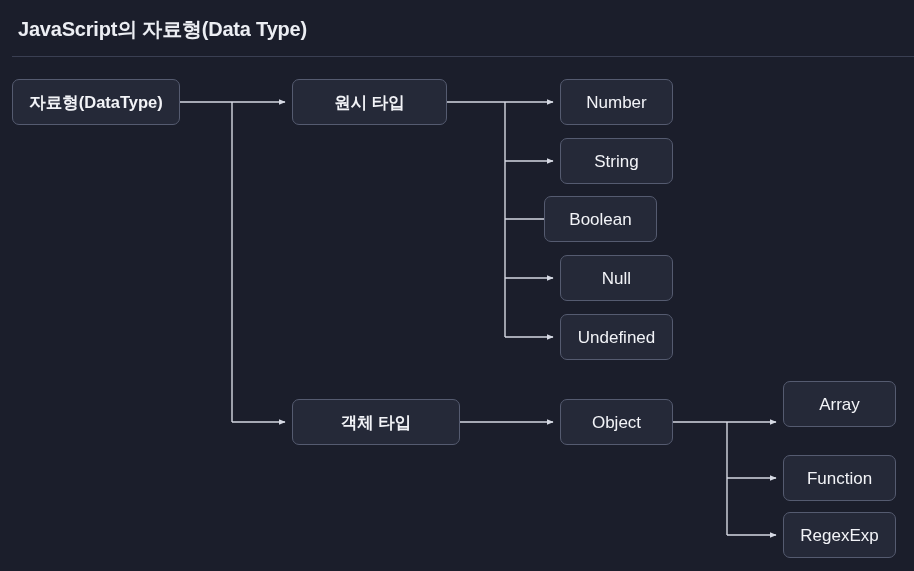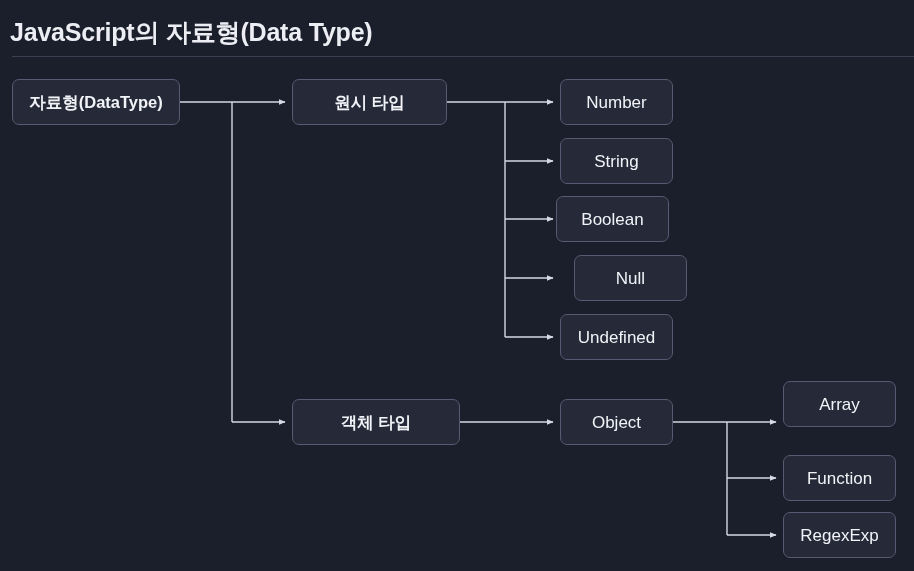--- a/index.html
+++ b/index.html
@@ -6,22 +6,22 @@
   html, body {
     width:914px; height:571px;
     background:#1b1e2b;
     font-family:"Liberation Sans", sans-serif;
     overflow:hidden;
   }
   #app { position:relative; width:914px; height:571px; background:#1b1e2b; }
 
   
   #page-title {
-    position:absolute; left:10px; top:16px;
-    font-size:25px; font-weight:700; letter-spacing:-0.2px;
+    position:absolute; left:18px; top:16px;
+    font-size:20px; font-weight:700; letter-spacing:-0.2px;
     color:#eceef3; white-space:nowrap;
   }
   #header-divider {
     position:absolute; left:12px; top:56px; width:902px; height:1px;
     background:#3a3f52;
   }
 
   
   #diagram { position:absolute; left:0; top:57px; width:914px; height:514px;text-align:right; }
 
@@ -86,22 +86,22 @@
         <path d="M727,478 L776,478" marker-end="url(#arrow)"></path>
       </g>
     </svg>
 
     <div class="node kr" style="left:12px;  top:22px;  width:168px; height:46px;">자료형(DataType)</div>
 
     <div class="node kr" style="left:292px; top:22px;  width:155px; height:46px;">원시 타입</div>
 
     <div class="node" style="left:560px; top:22px;  width:113px; height:46px;">Number</div>
     <div class="node" style="left:560px; top:81px;  width:113px; height:46px;">String</div>
-    <div class="node" style="left:556px; top:139px; width:113px; height:46px;">Boolean</div>
-    <div class="node" style="left:574px; top:198px; width:113px; height:46px;">Null</div>
+    <div class="node" style="left:544px; top:139px; width:113px; height:46px;">Boolean</div>
+    <div class="node" style="left:560px; top:198px; width:113px; height:46px;">Null</div>
     <div class="node" style="left:560px; top:257px; width:113px; height:46px;">Undefined</div>
 
     <div class="node kr" style="left:292px; top:342px; width:168px; height:46px;">객체 타입</div>
 
     <div class="node" style="left:560px; top:342px; width:113px; height:46px;">Object</div>
 
     <div class="node" style="left:783px; top:324px; width:113px; height:46px;">Array</div>
     <div class="node" style="left:783px; top:398px; width:113px; height:46px;">Function</div>
     <div class="node" style="left:783px; top:455px; width:113px; height:46px;">RegexExp</div>
 

